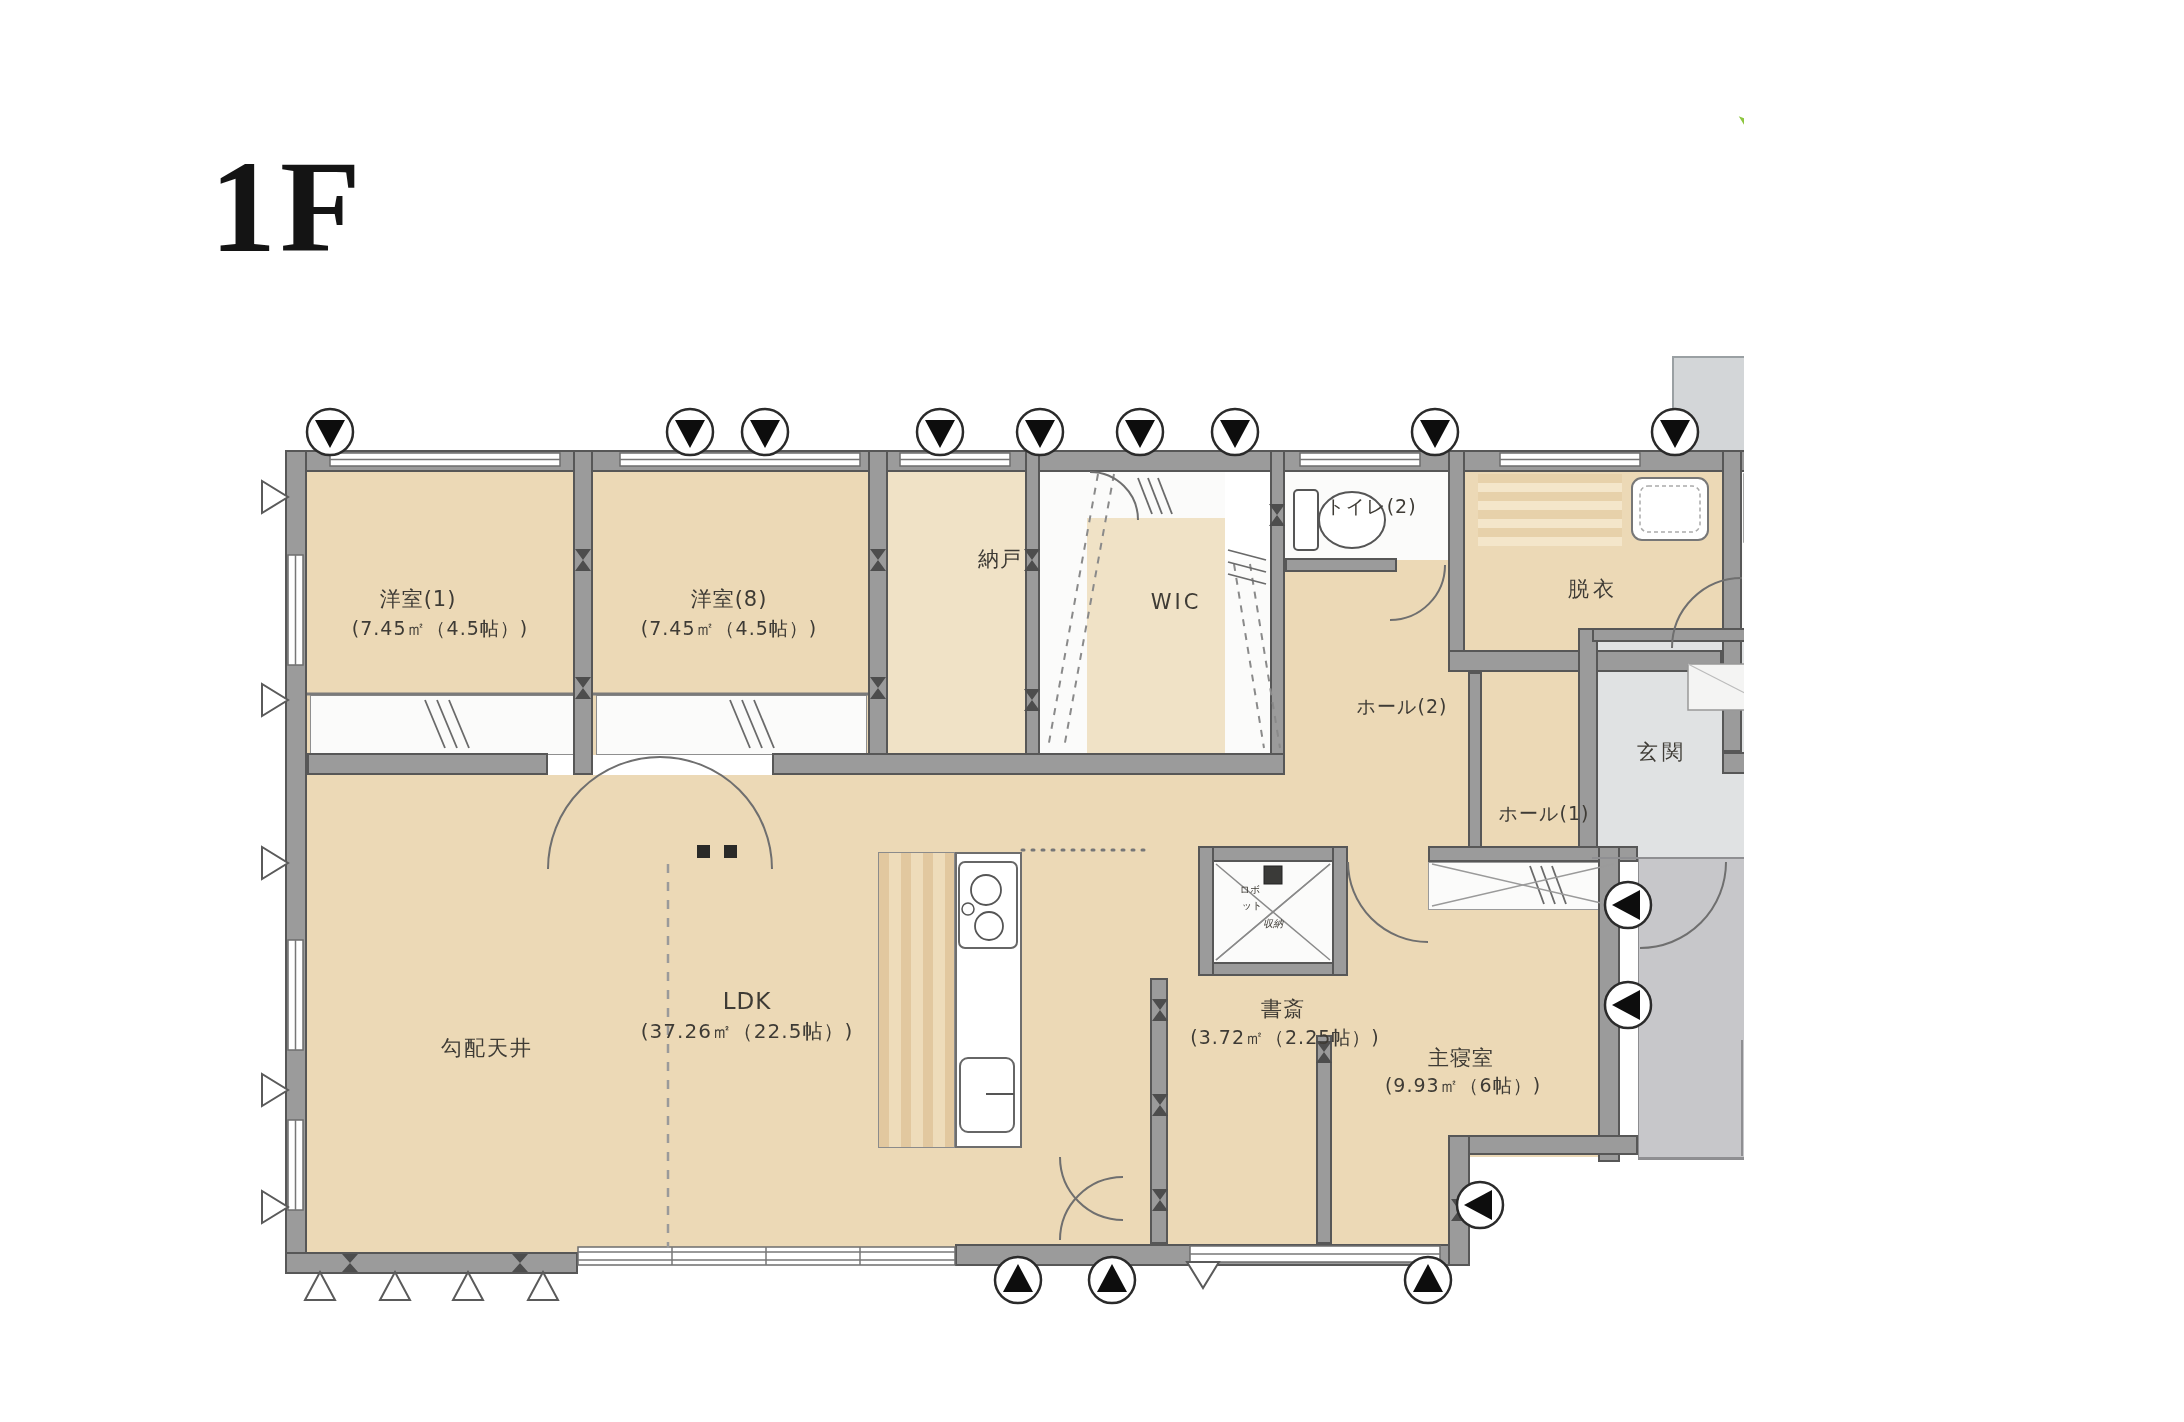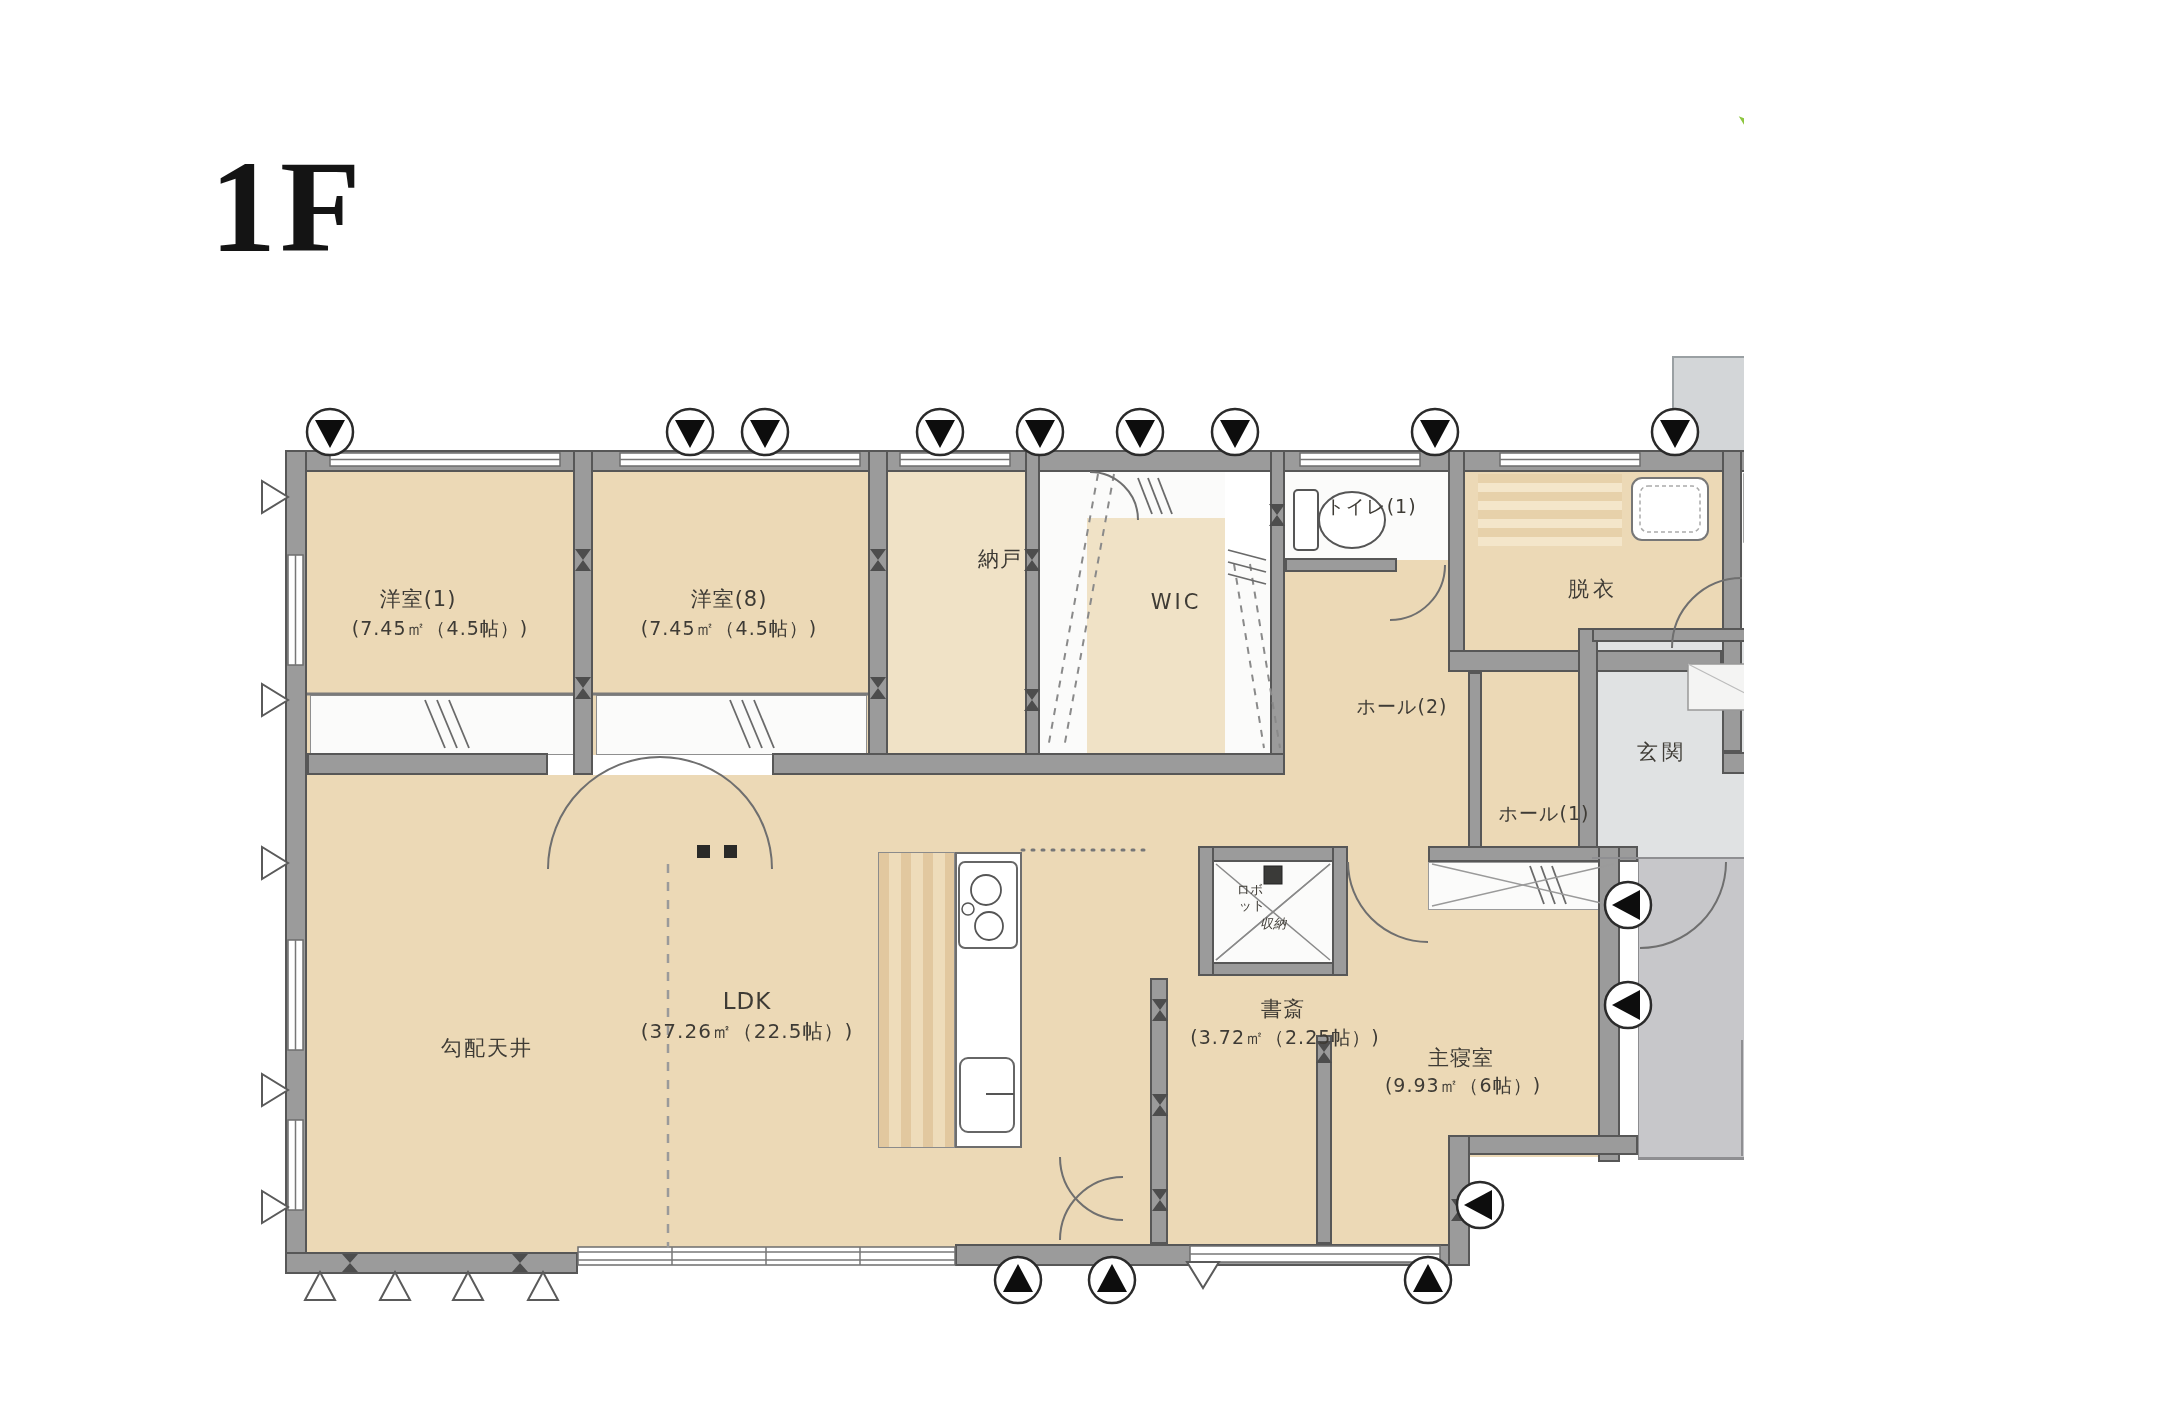--- a/index.html
+++ b/index.html
@@ -15,21 +15,21 @@
   .porch{background:#c7c7ca;}
   .eave{background:#d3d6d8;border:2px solid #9aa0a3;}
   .wall{position:absolute;background:#9b9b9b;border:2px solid #575757;box-sizing:border-box;}
   .wood-stripes{background:repeating-linear-gradient(90deg,#e2c89f 0 10px,#eedcba 10px 22px);border:1px solid #8b8b8b;box-sizing:border-box;}
   .shelf-stripes{background:repeating-linear-gradient(180deg,#e7d1aa 0 9px,#f4e6ca 9px 18px);}
   .kunit{background:#ffffff;border:2px solid #6e6e6e;box-sizing:border-box;}
   .blacksq{position:absolute;width:13px;height:13px;background:#2a2a28;}
   .lbl{position:absolute;transform:translate(-50%,-50%);white-space:nowrap;text-align:center;
        color:#3e3b35;font-size:21px;letter-spacing:1px;}
   .lbl.small{font-size:19px;}
-  .lbl.tiny{font-size:13px;letter-spacing:0;}
+  .lbl.tiny{font-size:10px;letter-spacing:0;}
   .lbl.big{font-size:23px;}
   .title{position:absolute;left:210px;top:130px;font-family:"Liberation Serif","DejaVu Serif",serif;
          font-size:132px;font-weight:600;color:#141414;letter-spacing:4px;}
   svg.overlay{position:absolute;left:0;top:0;pointer-events:none;}
 </style>
 </head>
 <body>
 
 <div class="canvas">
 
@@ -369,21 +369,21 @@
       <path d="M 1940 890 L 1940 922 L 1916 906 Z"></path>
     </g>
   </svg>
 
   <div class="lbl" style="left:418px;top:599px;">洋室(1)</div>
   <div class="lbl small" style="left:440px;top:629px;">(7.45㎡（4.5帖）)</div>
   <div class="lbl" style="left:729px;top:599px;">洋室(8)</div>
   <div class="lbl small" style="left:729px;top:629px;">(7.45㎡（4.5帖）)</div>
   <div class="lbl" style="left:1000px;top:559px;">納戸</div>
   <div class="lbl" style="left:1176px;top:602px;letter-spacing:3px;">WIC</div>
-  <div class="lbl small" style="left:1371px;top:507px;">トイレ(1)</div>
+  <div class="lbl small" style="left:1371px;top:507px;">トイレ(2)</div>
   <div class="lbl" style="left:1593px;top:589px;letter-spacing:4px;">脱衣</div>
   <div class="lbl small" style="left:1402px;top:707px;">ホール(2)</div>
   <div class="lbl small" style="left:1544px;top:814px;">ホール(1)</div>
   <div class="lbl" style="left:1662px;top:752px;letter-spacing:4px;">玄関</div>
   <div class="lbl" style="left:1845px;top:805px;">SC</div>
   <div class="lbl big" style="left:747px;top:1001px;">LDK</div>
   <div class="lbl" style="left:747px;top:1031px;font-size:20px;">(37.26㎡（22.5帖）)</div>
   <div class="lbl" style="left:487px;top:1048px;letter-spacing:2px;">勾配天井</div>
   <div class="lbl" style="left:1283px;top:1009px;">書斎</div>
   <div class="lbl small" style="left:1285px;top:1038px;">(3.72㎡（2.25帖）)</div>

